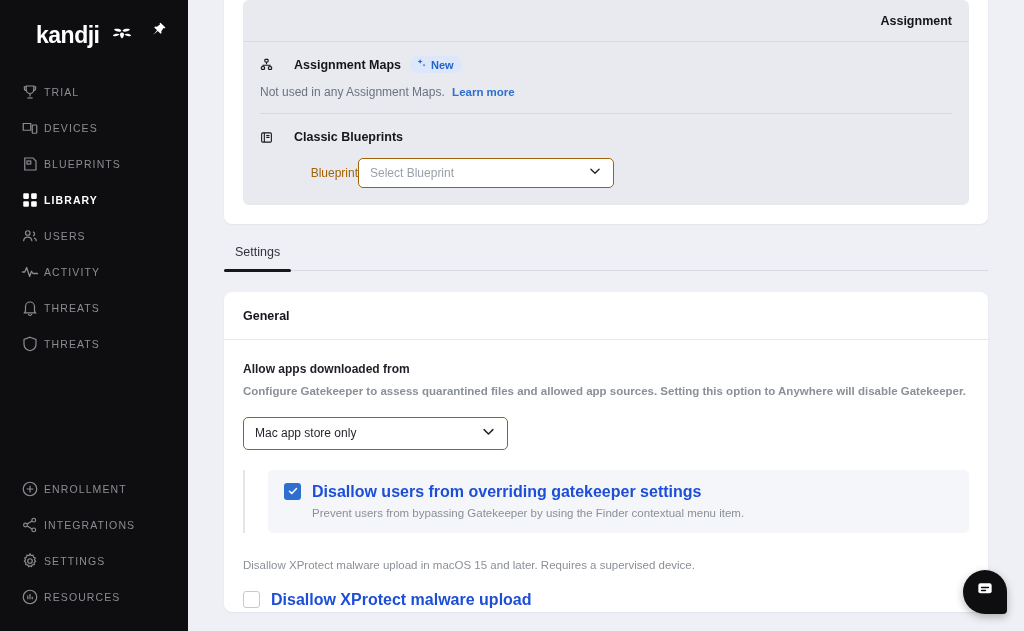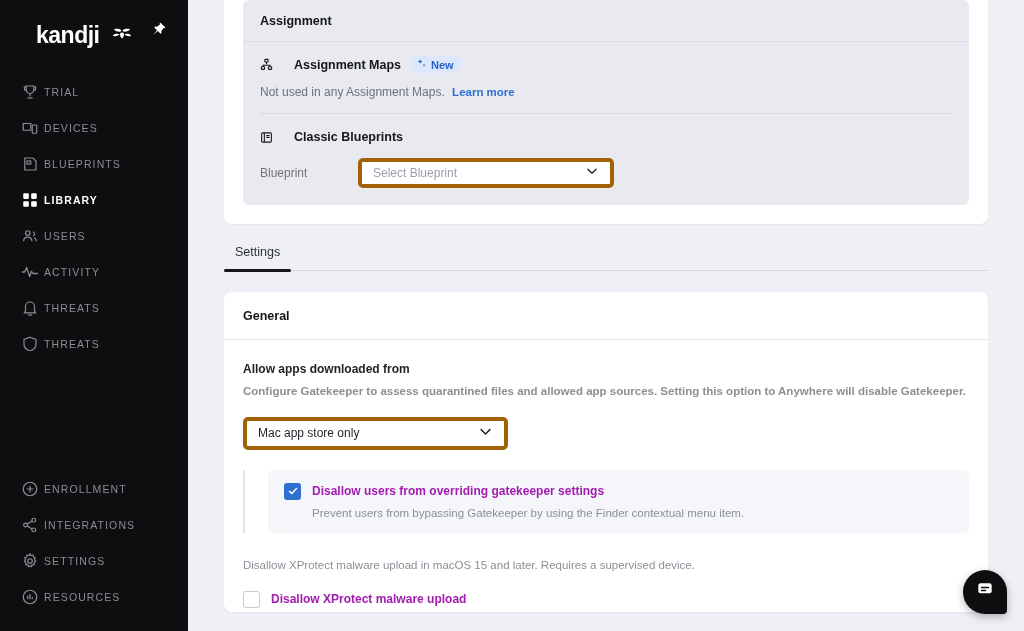--- a/index.html
+++ b/index.html
@@ -61,43 +61,44 @@
   
   .assign-card { padding: 8px 19px 19px 19px; }
   .panel {
     background: #e8eaef;
     border-radius: 6px;
     overflow: hidden;
   }
   .panel-head {
     padding: 14px 17px 13px 17px;
     border-bottom: 1px solid #d8dbe2;
+    text-align: right;
   }
   .panel-title { font-size: 12.5px; font-weight: 700; color: #14161b; }
   .panel-body { padding: 14px 17px 17px 17px; }
 
   .row-head { display: flex; align-items: center; gap: 9px; }
   .sec-ico { width: 13px; height: 13px; display: inline-flex; align-items: center; justify-content: center; }
   .sec-lbl { font-size: 12.5px; font-weight: 700; color: #14161b; margin-left: 12px; }
   .badge-new {
     display: inline-flex; align-items: center; gap: 4px;
     background: #dce7fb; color: #2563c9;
     border-radius: 10px; padding: 2px 8px 2px 6px;
     font-size: 11px; font-weight: 700; cursor: pointer;
   }
   .sub-line { margin-top: 12px; font-size: 12px; color: #6b7280; }
   .link { color: #2f6fd0; font-weight: 700; text-decoration: none; cursor: pointer; font-size: 11.5px; margin-left: 4px; }
   .divider { height: 1px; background: #d6d9e0; margin: 14px 0 0 0; }
 
   .bp-head { margin-top: 16px; }
   .bp-row { display: flex; align-items: center; margin-top: 14px; }
-  .bp-label { width: 98px; font-size: 12px; color: #737373; }
+  .bp-label { width: 98px; font-size: 12px; color: #a16207; text-align: right; }
   .select {
     width: 256px; height: 30px;
-    background: #ffffff; border: 4px solid #a16207; border-radius: 5px;
+    background: #ffffff; border: 1px solid #a16207; border-radius: 5px;
     display: flex; align-items: center; justify-content: space-between;
     padding: 0 11px; cursor: pointer;
   }
   .select .val { font-size: 12px; color: #9aa0aa; }
   .select.filled .val { color: #1f2329; }
 
   
   .tabs {
     margin-top: 21px;
     border-bottom: 1px solid #d7dae1;
@@ -139,21 +140,21 @@
   }
   .chk-row { display: flex; align-items: flex-start; gap: 11px; }
   .chk {
     width: 17px; height: 17px; flex: 0 0 17px;
     border-radius: 3px; margin-top: 0px;
     display: flex; align-items: center; justify-content: center;
     cursor: pointer;
   }
   .chk.on { background: #2f6fd0; }
   .chk.off { background: #fff; border: 1.5px solid #c6cad2; }
-  .chk-lbl { font-size: 12px; font-weight: 700; color: #a21caf; line-height: 17px; }
+  .chk-lbl { font-size: 16px; font-weight: 700; color: #1d4ed8; line-height: 17px; }
   .chk-desc { margin-top: 7px; margin-left: 28px; font-size: 11.5px; color: #8b9097; }
 
   .tail { margin-top: 26px; }
   .tail-desc { font-size: 11.5px; color: #8b9097; }
   .tail-chk { margin-top: 20px; display: flex; align-items: center; gap: 11px; }
 
   
   .chat-fab {
     position: absolute; right: 17px; bottom: 17px;
     width: 44px; height: 44px;

